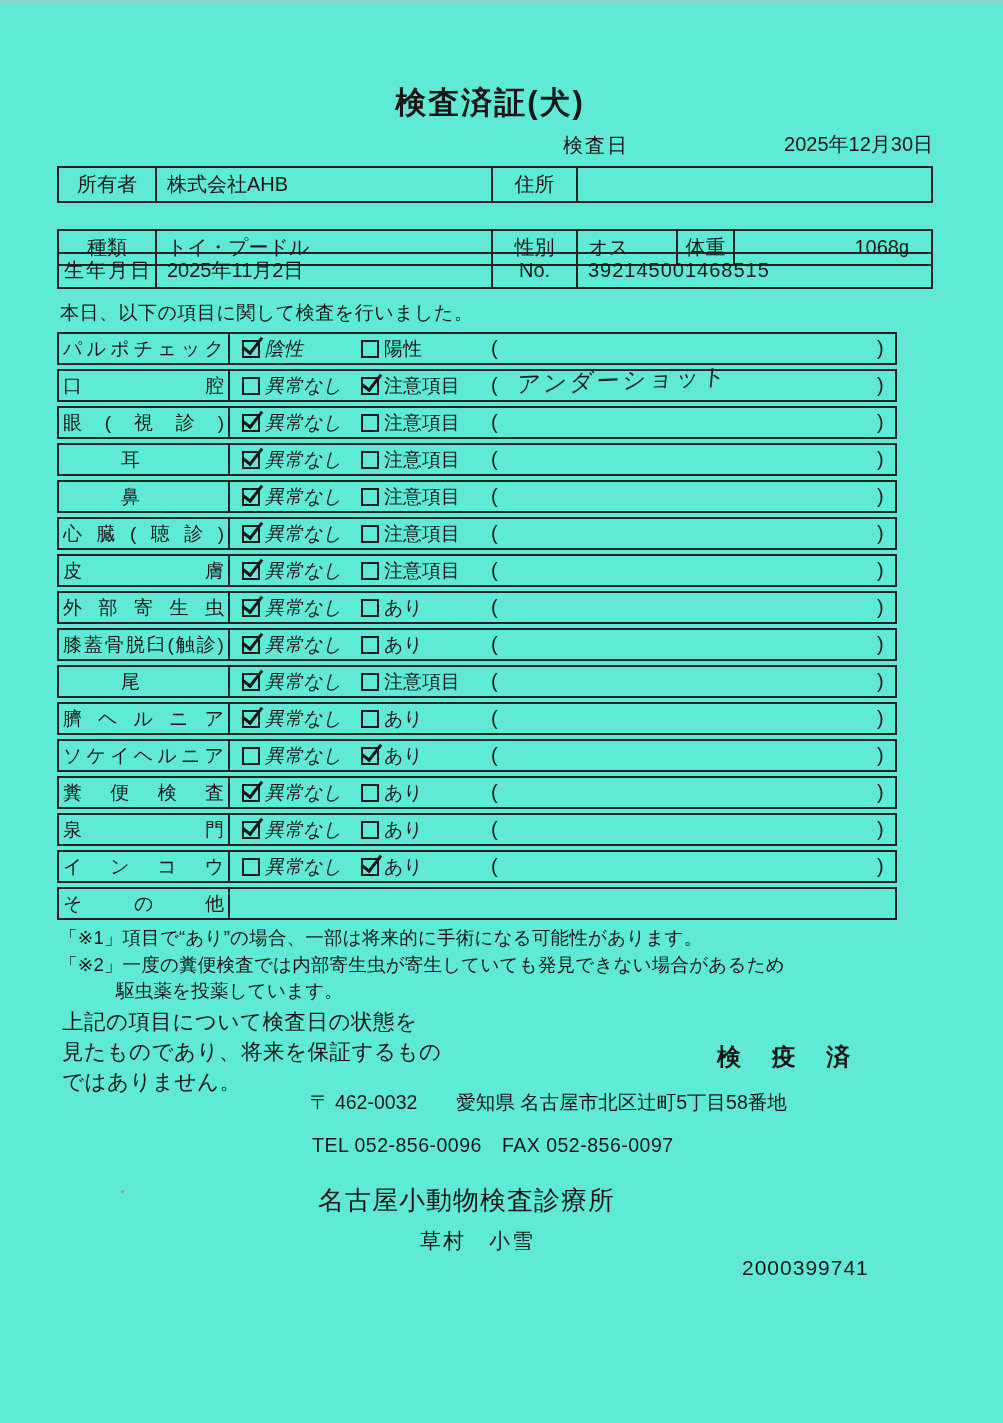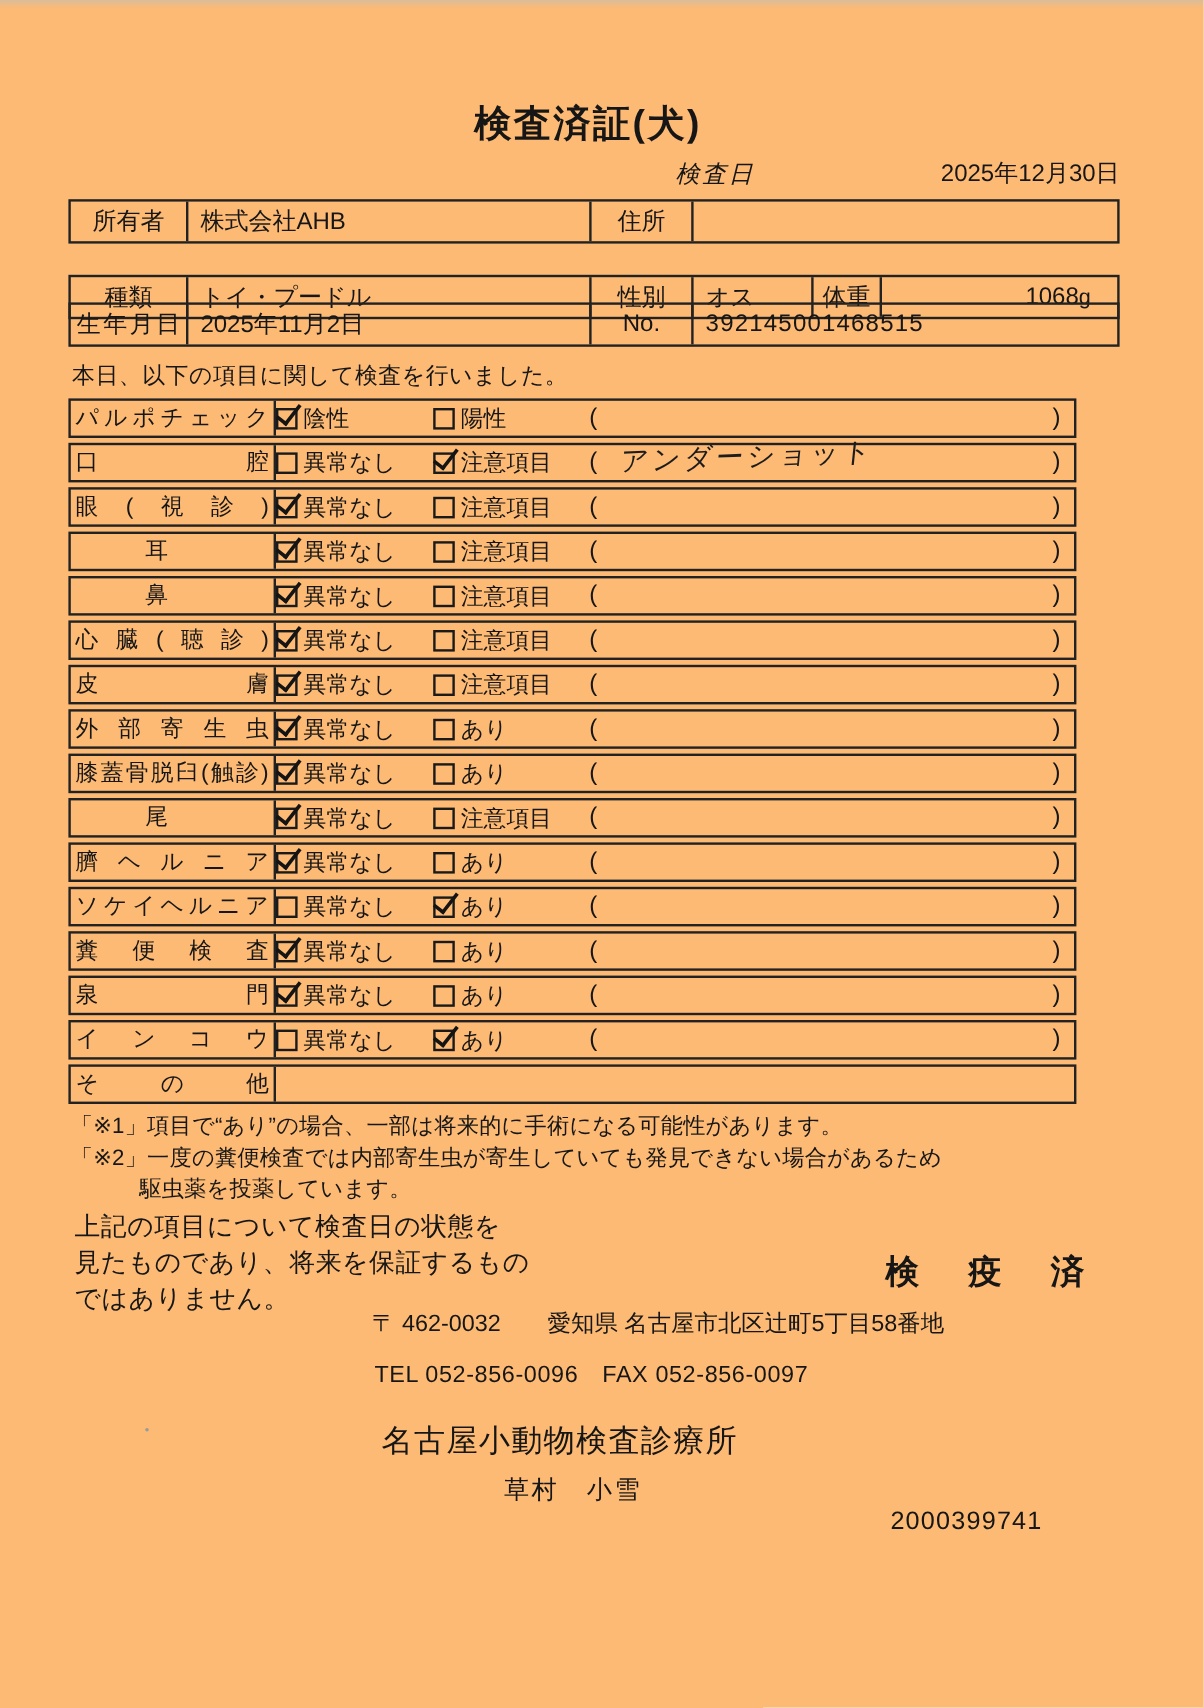--- a/index.html
+++ b/index.html
@@ -3,29 +3,29 @@
 <meta charset="utf-8">
 <style>
   html,body{margin:0;padding:0;}
   body{
     width:1003px;height:1423px;position:relative;
     background:#fbfbf9;
     font-family:"Liberation Sans","DejaVu Sans",sans-serif;
     color:#161616;
     -webkit-font-smoothing:antialiased;
   }
-  .paper{position:absolute;inset:0;background:#fdba74;overflow:hidden;}
+  .paper{position:absolute;inset:0;background:#5eead4;overflow:hidden;}
   .scan-edge{position:absolute;top:0;left:0;right:0;height:7px;
     background:linear-gradient(#bdbdbb,rgba(189,189,187,0));opacity:.55;}
   .abs{position:absolute;}
 
   
   .title{top:82px;left:0;width:980px;text-align:center;
     font-size:31px;font-weight:bold;letter-spacing:2px;}
-  .exam-date-label{top:132px;left:563px;font-size:20px;letter-spacing:2px;font-style:italic;}
+  .exam-date-label{top:132px;left:563px;font-size:20px;letter-spacing:2px;}
   .exam-date-value{top:131px;left:750px;width:183px;text-align:right;font-size:20px;}
 
   
   .info-row{position:absolute;left:57px;width:876px;height:37px;
     border:2px solid #222;box-sizing:border-box;display:flex;background:transparent;}
   .cell{box-sizing:border-box;height:100%;display:flex;align-items:center;
     font-size:20px;overflow:visible;white-space:nowrap;}
   .cell.rb{border-right:2px solid #222;}
   .cell.center{justify-content:center;}
   .cell.pad{padding-left:10px;}
@@ -47,21 +47,21 @@
     border:2px solid #222;box-sizing:border-box;display:flex;}
   .row-label{width:171px;flex:none;border-right:2px solid #222;box-sizing:border-box;
     font-size:19px;line-height:28px;padding:0 4px;display:flex;align-items:center;
     white-space:nowrap;overflow:visible;}
   .row-label.spread{justify-content:space-between;}
   .row-label.spread span{display:inline-block;}
   .row-label.single{padding-left:62px;}
   .row-content{position:relative;flex:1;}
   .opt{position:absolute;top:0;height:29px;display:flex;align-items:center;gap:5px;
     font-size:19px;white-space:nowrap;}
-  .opt.o1{left:0;}
+  .opt.o1{left:12px;font-style:italic;}
   .opt.o2{left:131px;}
   .cb{width:14px;height:14px;border:2px solid #1a1a1a;box-sizing:content-box;
     position:relative;flex:none;}
   .cb.on::after{content:"";position:absolute;left:3px;top:-9px;width:8px;height:18px;
     border-right:3px solid #141414;border-bottom:3px solid #141414;
     transform:rotate(38deg);}
   .paren{position:absolute;top:0;font-size:20px;line-height:28px;}
   .paren.open{left:261px;}
   .paren.close{left:647px;}
   .paren-value{position:absolute;left:287px;top:-6px;font-size:23px;letter-spacing:3px;
@@ -69,21 +69,21 @@
 
   
   .fn{font-size:18.5px;letter-spacing:.2px;}
   .fn1{top:925px;left:59px;}
   .fn2a{top:952px;left:59px;}
   .fn2b{top:978px;left:116px;}
   .disc{font-size:21.5px;letter-spacing:.5px;}
   .disc.l1{top:1007px;left:62px;}
   .disc.l2{top:1037px;left:62px;}
   .disc.l3{top:1067px;left:62px;}
-  .stamp{top:1041px;left:738px;font-size:28px;font-weight:600;letter-spacing:12px;font-family:Liberation Mono, monospace;}
+  .stamp{top:1041px;left:717px;font-size:24px;font-weight:600;letter-spacing:12px;}
   .addr{top:1089px;left:310px;font-size:19.5px;}
   .telfax{top:1132px;left:312px;font-size:19.5px;letter-spacing:.5px;}
   .clinic{top:1183px;left:318px;font-size:26px;letter-spacing:1px;}
   .vet{top:1227px;left:420px;font-size:21px;letter-spacing:2px;}
   .serial{top:1256px;left:742px;font-size:21px;letter-spacing:1px;}
   .speck{position:absolute;width:3px;height:3px;border-radius:50%;background:#9a9a98;}
 </style>
 </head>
 <body>
 

